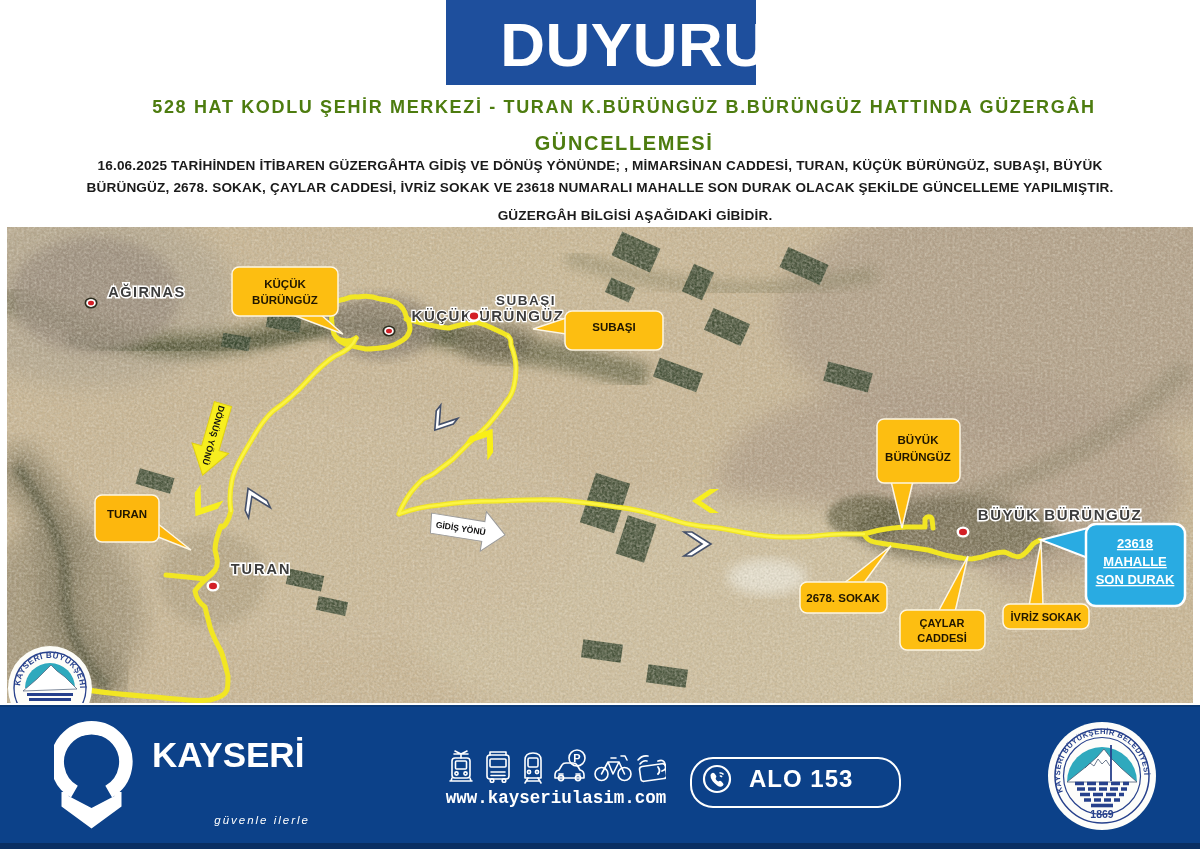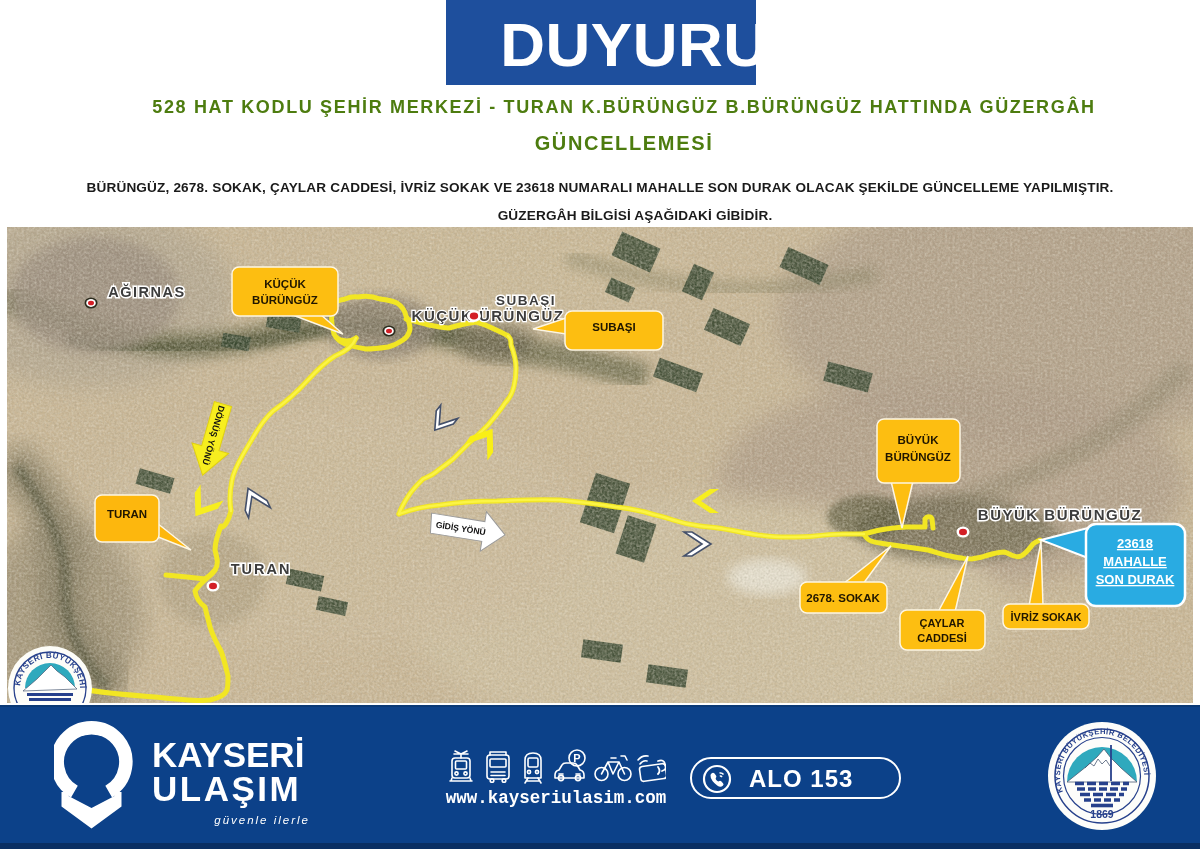--- a/index.html
+++ b/index.html
@@ -16,20 +16,21 @@
 
   <div class="abs" style="left:446px;top:0;width:310px;height:85px;background:#1e4f9d;"></div>
 
   <div class="abs" style="left:446px;top:9px;width:310px;height:70px;color:#fff;font-weight:bold;
        font-size:62px;text-align:center;letter-spacing:0.5px;padding-left:44px;">DUYURU!</div>
 
   <div class="abs hl" style="top:97px;font-size:18px;letter-spacing:1.65px;">528 HAT KODLU ŞEHİR MERKEZİ - TURAN K.BÜRÜNGÜZ B.BÜRÜNGÜZ HATTINDA GÜZERGÂH</div>
 
   <div class="abs hl" style="top:120px;font-size:20px;letter-spacing:1.65px;margin-top:12px;">GÜNCELLEMESİ</div>
 
+  <div class="abs body-line" style="top:158px;">16.06.2025 TARİHİNDEN İTİBAREN GÜZERGÂHTA GİDİŞ VE DÖNÜŞ YÖNÜNDE; , MİMARSİNAN CADDESİ, TURAN, KÜÇÜK BÜRÜNGÜZ, SUBAŞI, BÜYÜK</div>
 
   <div class="abs body-line" style="top:180px;">BÜRÜNGÜZ, 2678. SOKAK, ÇAYLAR CADDESİ, İVRİZ SOKAK VE 23618 NUMARALI MAHALLE SON DURAK OLACAK ŞEKİLDE GÜNCELLEME YAPILMIŞTIR.</div>
 
   <div class="abs body-line" style="top:208px;padding-left:35px;">GÜZERGÂH BİLGİSİ AŞAĞIDAKİ GİBİDİR.</div>
 
   <div class="abs" style="left:7px;top:227px;width:1186px;height:476px;">
   <svg width="1186" height="476" viewBox="0 0 1186 476" xmlns="http://www.w3.org/2000/svg">
     <defs>
       <filter id="b6">
             <feGaussianBlur stdDeviation="6"></feGaussianBlur>
@@ -282,21 +283,20 @@
 
   <div class="abs" style="left:54px;top:717px;width:82px;height:114px;">
     <svg width="82" height="114" viewBox="0 0 82 114" xmlns="http://www.w3.org/2000/svg">
       <path d="M 20.4,74.7 A 34.3,34.3 0 1 1 54.7,74.7" fill="none" stroke="#ffffff" stroke-width="13.5"></path>
       <path d="M7.5,75 L14.5,75 L14.5,79 L37.5,91 L60.5,79 L60.5,75 L67.5,75 L67.5,89.5 L37.5,111.5 L7.5,89.5 Z" fill="#ffffff"></path>
     </svg>
   </div>
 
   <div class="abs" style="left:152px;top:738px;width:170px;height:70px;color:#fff;font-weight:bold;">
     <div style="font-size:35px;letter-spacing:0px;line-height:34px;">KAYSERİ</div>
-    <div style="font-size:35px;letter-spacing:2.5px;line-height:34px;">ULAŞIM</div>
   </div>
 
   <div class="abs" style="left:152px;top:814px;width:158px;text-align:right;color:#fff;font-weight:normal;
        font-style:italic;font-size:11.5px;letter-spacing:2px;">güvenle ilerle</div>
 
   <div class="abs" style="left:446px;top:747px;width:220px;height:40px;">
     <svg width="220" height="40" viewBox="0 0 220 40" xmlns="http://www.w3.org/2000/svg" fill="none" stroke="#fff" stroke-width="1.6" stroke-linecap="round" stroke-linejoin="round">
 
       <g>
         <path d="M8,7 L22,7 M15,7 L15,11 M9,4 L15,7 L21,4"></path>
@@ -342,21 +342,21 @@
       <g transform="translate(186,0)">
         <path d="M6,13 Q10,8 16,9 M8,17 Q11,13 15,14"></path>
         <rect x="8" y="18" width="26" height="15" rx="3" transform="rotate(-8 21 25)"></rect>
         <path d="M26,14 Q32,12 33,17 Q36,22 30,24 M26,20 Q29,24 26,27" stroke-width="1.8"></path>
       </g>
     </svg>
   </div>
 
   <div class="abs" style="left:396px;top:788px;width:320px;text-align:center;color:#fff;font-weight:bold;font-size:17.5px;font-family:Liberation Mono, monospace;">www.kayseriulasim.com</div>
 
-  <div class="abs" style="left:690px;top:757px;width:211px;height:42px;border:2px solid #fff;border-radius:23px;box-sizing:border-box;">
+  <div class="abs" style="left:690px;top:757px;width:211px;height:51px;border:2px solid #fff;border-radius:23px;box-sizing:border-box;">
     <svg class="abs" style="left:10px;top:5px;" width="30" height="30" viewBox="0 0 30 30" xmlns="http://www.w3.org/2000/svg">
       <circle cx="15" cy="15" r="13" fill="none" stroke="#fff" stroke-width="2.2"></circle>
       <path d="M9.5,9.5 Q11,8 12.3,9.3 L14,11.5 Q15,12.8 13.8,14 Q13.2,14.8 14.5,16.3 Q15.8,17.8 16.8,17.3 Q18,16.2 19.2,17.2 L21,19.2 Q22.2,20.5 20.8,21.8 Q18.5,24 15.2,21.5 Q12.5,19.6 10.5,17 Q8.3,14 8.5,11.5 Q8.6,10.2 9.5,9.5 Z" fill="#fff"></path>
       <path d="M17.5,9 Q20,8.5 21.5,10.5 M17.8,12 Q19.3,11.8 20,13" fill="none" stroke="#fff" stroke-width="1.5"></path>
     </svg>
     <div class="abs" style="left:57px;top:6px;width:150px;color:#fff;font-weight:bold;font-size:24px;letter-spacing:1px;">ALO 153</div>
   </div>
 
   <div class="abs" style="left:1047px;top:721px;width:110px;height:110px;">
     <svg width="110" height="110" viewBox="0 0 110 110" xmlns="http://www.w3.org/2000/svg">

